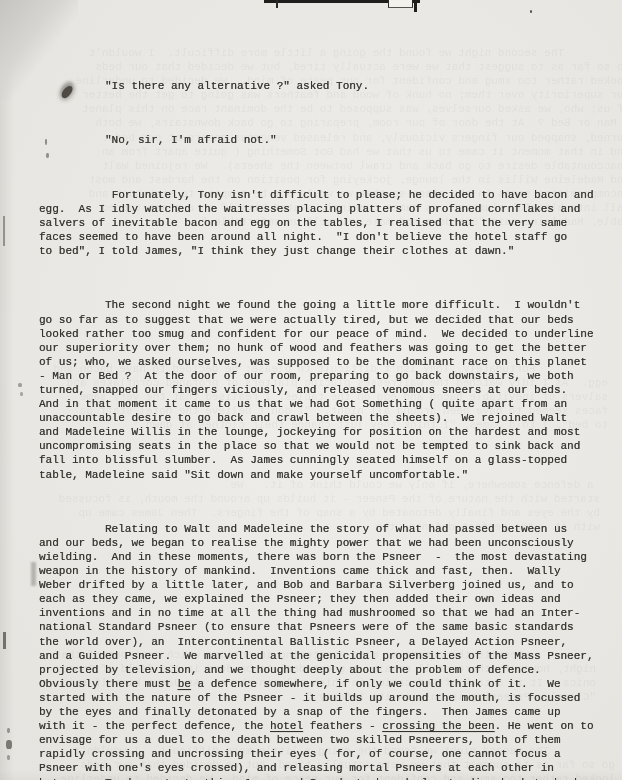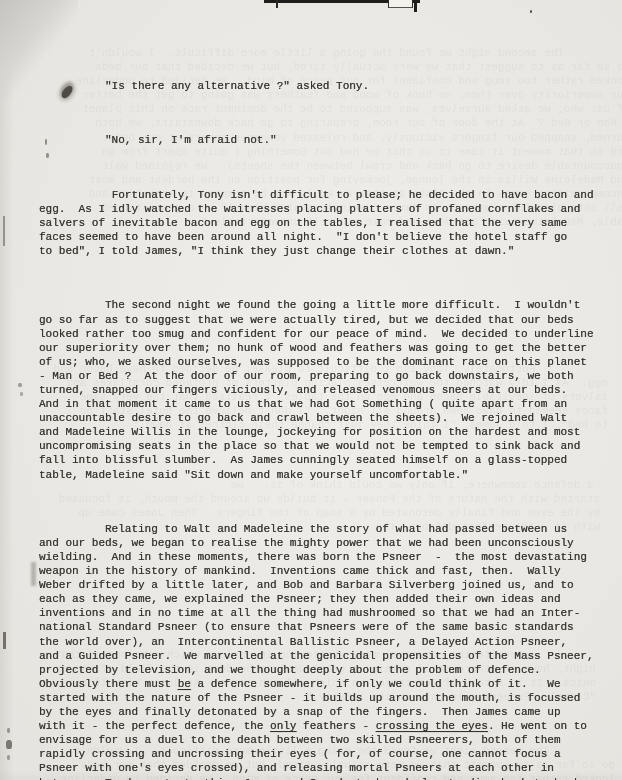--- a/index.html
+++ b/index.html
@@ -157,21 +157,21 @@
 Weber drifted by a little later, and Bob and Barbara Silverberg joined us, and to
 each as they came, we explained the Psneer; they then added their own ideas and
 inventions and in no time at all the thing had mushroomed so that we had an Inter-
 national Standard Psneer (to ensure that Psneers were of the same basic standards
 the world over), an  Intercontinental Ballistic Psneer, a Delayed Action Psneer,
 and a Guided Psneer.  We marvelled at the genicidal propensities of the Mass Psneer,
 projected by television, and we thought deeply about the problem of defence.
 Obviously there must </span><span class="u">be</span><span> a defence somewhere, if only we could think of it.   We
 started with the nature of the Psneer - it builds up around the mouth, is focussed
 by the eyes and finally detonated by a snap of the fingers.  Then James came up
-with it - the perfect defence, the </span><span class="u">only</span><span> feathers - </span><span class="u">crossing the eyes</span><span>. He went on to
+with it - the perfect defence, the </span><span class="u">hotel</span><span> feathers - </span><span class="u">crossing the been</span><span>. He went on to
 envisage for us a duel to the death between two skilled Psneerers, both of them
 rapidly crossing and uncrossing their eyes ( for, of course, one cannot focus a
 Psneer with one's eyes crossed), and releasing mortal Psneers at each other in
 between.  To demonstrate this, James and I undertook a duel, standing back to back,
 walking three paces, turning, and P-s-n-e-e-r-i-n-g.  James was slow and he forgot
 to cross his eyes; I beat him to the Psneer and he fell backwards into Walt's arms.</span></p>
     
     
   </div>
 

